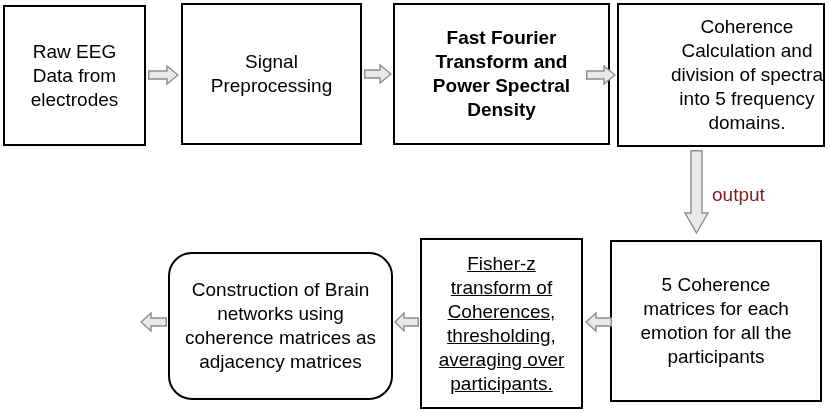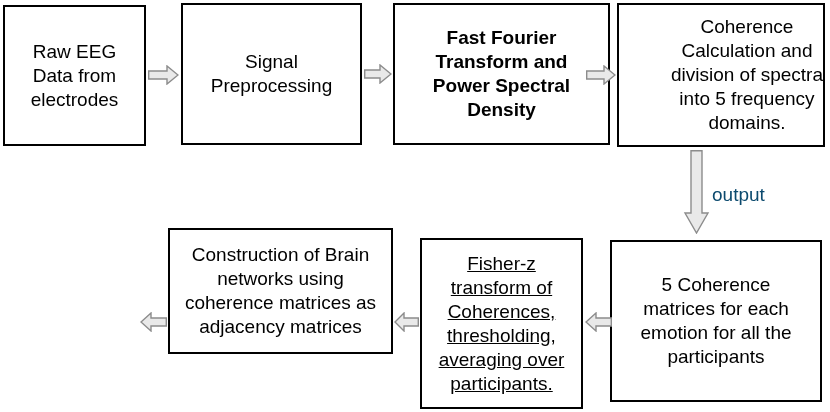--- a/index.html
+++ b/index.html
@@ -37,30 +37,30 @@
   }
   .arrow-shape {
     stroke: #8c8c8c;
     stroke-width: 1.4;
     stroke-linejoin: miter;
   }
   .flow-label {
     position: absolute;
     font-size: 19px;
     line-height: 22px;
-    color: #0c4a6e;
+    color: #7f1d1d;
   }
   
   .n1 { left: 3px;   top: 5px;   width: 143px; height: 141px; justify-content: center; }
   .n2 { left: 181px; top: 3px;   width: 181px; height: 142px; }
   .n3 { left: 393px; top: 3px;   width: 217px; height: 142px; font-weight: bold; }
   .n4 { left: 617px; top: 3px;   width: 208px; height: 144px; justify-content: flex-end; }
   .n5 { left: 602px; top: 240px; width: 212px; height: 162px; margin-left: 8px; }
   .n6 { left: 420px; top: 238px; width: 163px; height: 171px; text-decoration: underline; }
-  .n7 { left: 168px; top: 228px; width: 225px; height: 126px; }
+  .n7 { left: 168px; top: 252px; width: 225px; height: 148px; border-radius: 24px; }
   .n8 { left: 2px;   top: 241px; width: 136px; height: 163px; }
   
   .a1 { left: 148px; top: 65px;  width: 31px; height: 20px; }
   .a2 { left: 364px; top: 64px;  width: 28px; height: 20px; }
   .a3 { left: 586px; top: 65px;  width: 30px; height: 20px; }
   .a4 { left: 585px; top: 312px; width: 27px; height: 20px; }
   .a5 { left: 394px; top: 312px; width: 25px; height: 20px; }
   .a6 { left: 140px; top: 312px; width: 27px; height: 20px; }
   .aDown { left: 683px; top: 150px; width: 27px; height: 84px; }
   .outputLabel { left: 712px; top: 184px; }

